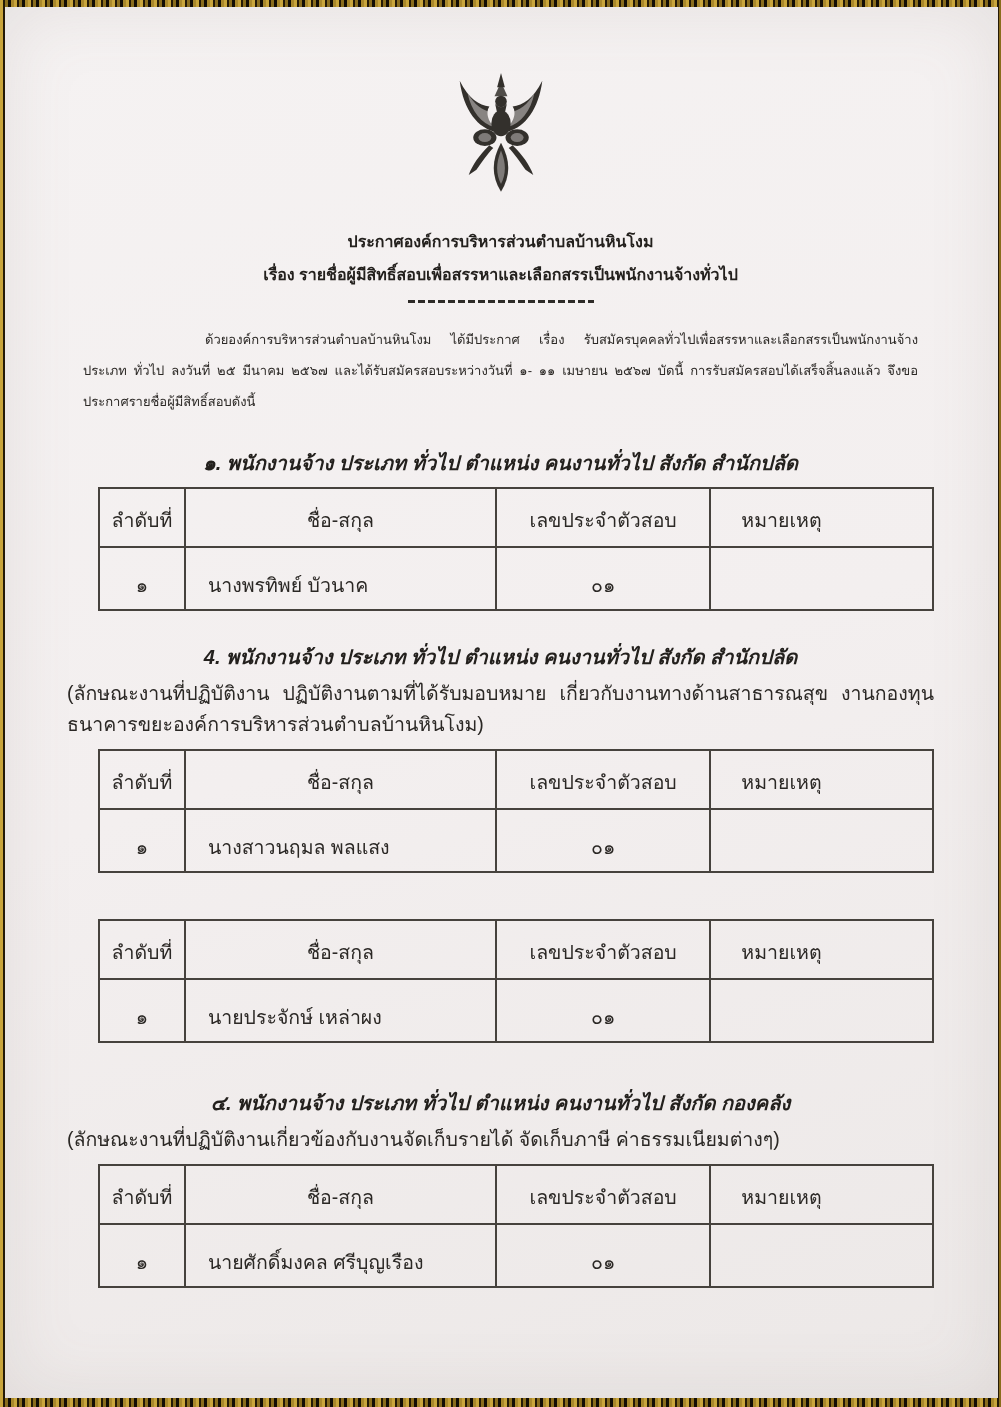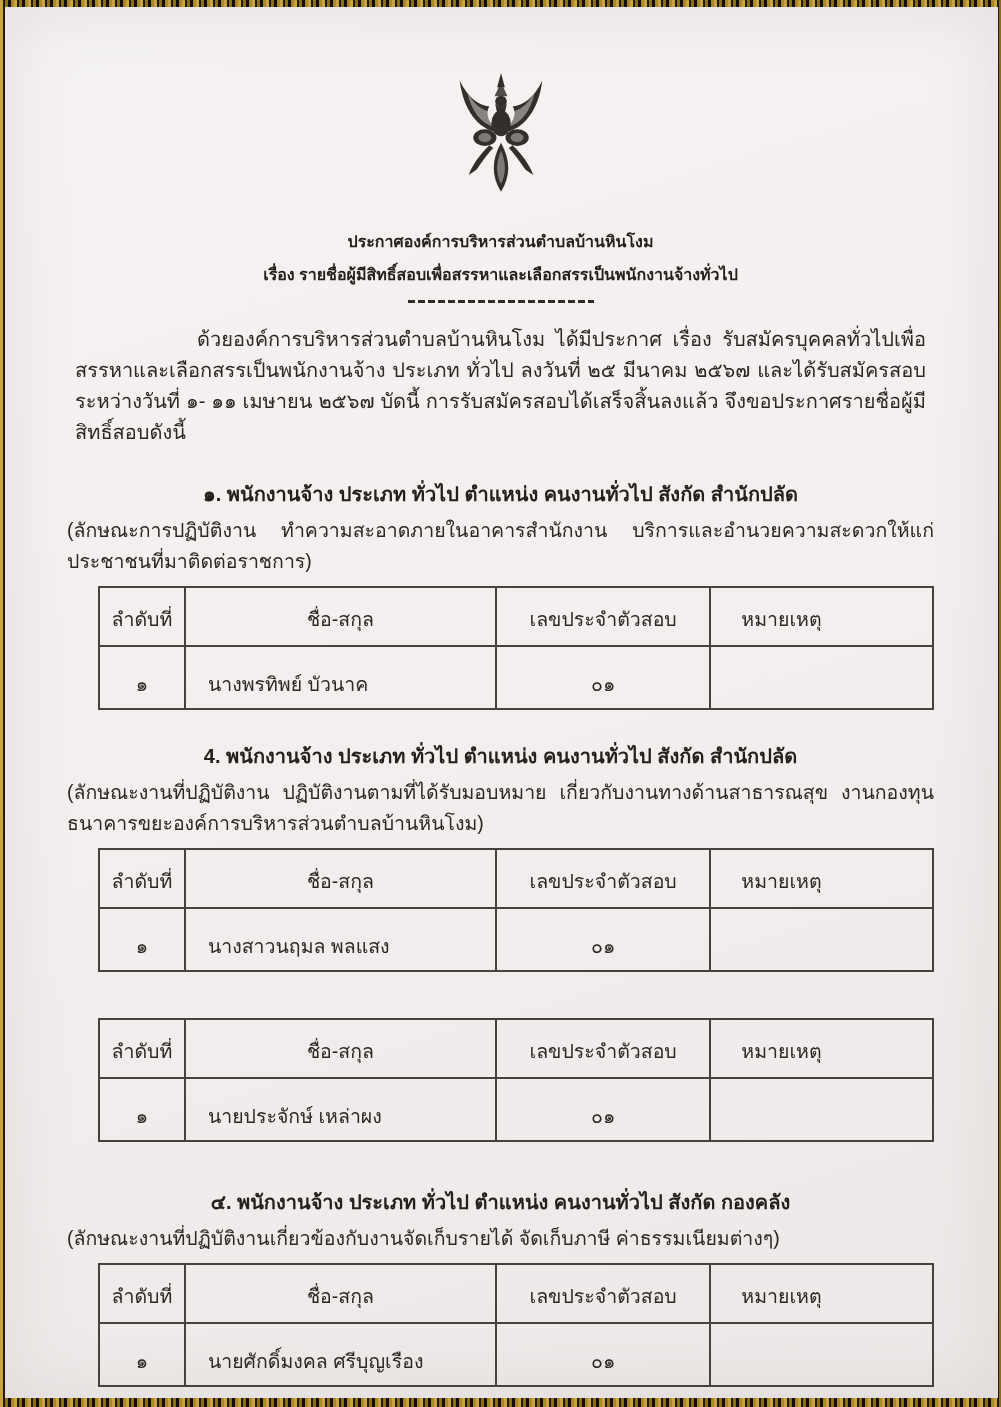--- a/index.html
+++ b/index.html
@@ -27,28 +27,28 @@
   .doc-title{
     text-align:center;font-size:16px;font-weight:bold;
     margin:0;line-height:33px;color:#23201d;
   }
   .doc-title.first{margin-top:16px;}
   .dash-sep{
     width:186px;height:3px;margin:9px auto 0;
     background:repeating-linear-gradient(90deg,#2e2b28 0 7px,rgba(0,0,0,0) 7px 10px);
   }
   .intro{
-    margin:21px 8px 0;font-size:20px;line-height:31px;
+    margin:21px 16px 0;font-size:13px;line-height:31px;
     text-indent:122px;text-align:justify;color:#2b2825;
   }
   .section{margin-top:32px;}
   .section.gap-lg{margin-top:46px;}
   .sec-heading{
     text-align:center;font-weight:bold;font-size:20px;
-    line-height:29px;color:#23201d;
+    line-height:29px;color:#23201d;font-style:italic;
   }
   .sec-desc{
     margin:6px 0 0;font-size:19.5px;line-height:31px;text-align:justify;
   }
   table.roster{
     border-collapse:collapse;width:calc(100% - 31px);
     margin:9px 0 0 31px;table-layout:fixed;
   }
   table.roster th,table.roster td{
     border:2px solid #46423d;font-size:19.5px;font-weight:normal;
@@ -103,21 +103,20 @@
 
       <h1 class="doc-title first">ประกาศองค์การบริหารส่วนตำบลบ้านหินโงม</h1>
       <h2 class="doc-title">เรื่อง  รายชื่อผู้มีสิทธิ์สอบเพื่อสรรหาและเลือกสรรเป็นพนักงานจ้างทั่วไป</h2>
 
       <div class="dash-sep"></div>
 
       <p class="intro">ด้วยองค์การบริหารส่วนตำบลบ้านหินโงม ได้มีประกาศ เรื่อง รับสมัครบุคคลทั่วไปเพื่อสรรหาและเลือกสรรเป็นพนักงานจ้าง ประเภท ทั่วไป ลงวันที่ ๒๕ มีนาคม ๒๕๖๗ และได้รับสมัครสอบระหว่างวันที่ ๑- ๑๑ เมษายน ๒๕๖๗ บัดนี้ การรับสมัครสอบได้เสร็จสิ้นลงแล้ว จึงขอประกาศรายชื่อผู้มีสิทธิ์สอบดังนี้</p>
 
       <div class="section">
         <div class="sec-heading">๑. พนักงานจ้าง ประเภท ทั่วไป ตำแหน่ง คนงานทั่วไป สังกัด สำนักปลัด</div>
-        <p class="sec-desc">(ลักษณะการปฏิบัติงาน ทำความสะอาดภายในอาคารสำนักงาน บริการและอำนวยความสะดวกให้แก่ประชาชนที่มาติดต่อราชการ)</p>
         <table class="roster">
           <colgroup>
             <col class="w-no">
               <col class="w-name">
               <col class="w-exam">
               <col class="w-remark">
           </colgroup>
           <thead>
             <tr>
               <th class="al-c">ลำดับที่</th>

